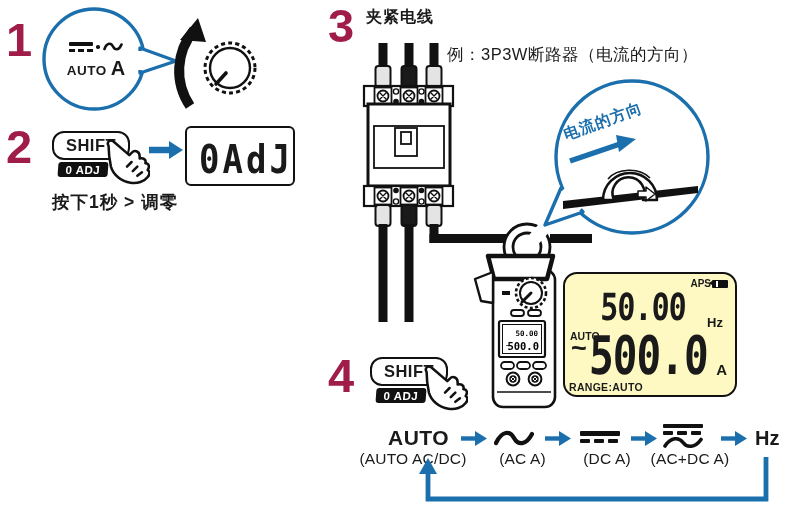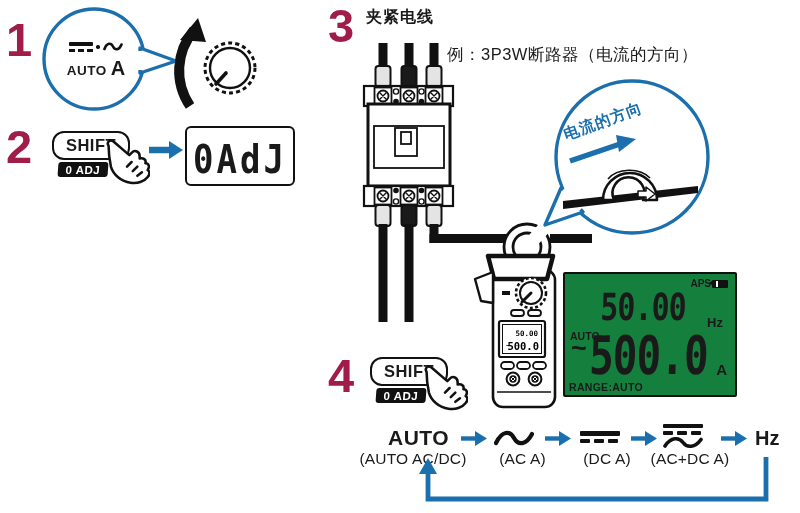--- a/index.html
+++ b/index.html
@@ -11,28 +11,28 @@
   .shift-btn{position:absolute;width:74px;height:25px;border:2.6px solid #111;border-radius:12px;
              background:#fff;display:flex;align-items:center;justify-content:center;
              font-weight:bold;font-size:16.5px;letter-spacing:.5px;}
   .adj-badge{position:absolute;width:50px;height:15px;background:#111;color:#fff;border-radius:3px;
              display:flex;align-items:center;justify-content:center;font-weight:bold;font-size:11.5px;
              letter-spacing:.5px;transform:skewX(-4deg);}
   
   .seg{font-family:"DejaVu Sans Mono",monospace;font-weight:bold;display:inline-block;
        transform:scaleY(1.28) skewX(-2deg);transform-origin:top left;letter-spacing:-1px;}
   .lcd0adj{position:absolute;left:185px;top:126px;width:106px;height:56px;border:2.6px solid #111;
-           border-radius:6px;background:#fff;display:flex;align-items:center;justify-content:center;}
+           border-radius:6px;background:#fff;display:flex;align-items:center;justify-content:flex-end;}
   .lcd0adj .seg{font-size:34px;letter-spacing:3px;transform:scaleY(1.15);}
   .caption2{position:absolute;left:52px;top:190px;font-size:17.5px;font-weight:bold;letter-spacing:1px;}
   .title3{position:absolute;left:366px;top:7px;font-size:16px;font-weight:bold;letter-spacing:1px;}
   .example3{position:absolute;left:447px;top:44px;font-size:16.5px;letter-spacing:.5px;}
   
   .panel{position:absolute;left:563px;top:272px;width:170px;height:121px;border:2.6px solid #111;
-         border-radius:2px;background:#15803d;}
+         border-radius:14px;background:#fef9c3;}
   .panel .aps{position:absolute;right:7px;top:4px;display:flex;align-items:center;gap:1px;
               font-weight:bold;font-size:10px;}
   .batt{position:relative;width:16px;height:8px;background:#111;border-radius:1px;}
   .batt::before{content:"";position:absolute;left:-3px;top:1.5px;border-top:2.5px solid transparent;
                 border-bottom:2.5px solid transparent;border-right:3px solid #111;}
   .batt::after{content:"";position:absolute;left:4px;top:1px;width:1.5px;height:6px;background:#fff;}
   .panel .freq{position:absolute;left:36px;top:11px;}
   .panel .freq .seg{font-size:30px;transform:scaleY(1.25) skewX(-2deg);}
   .panel .hz{position:absolute;right:12px;top:41px;font-weight:bold;font-size:13px;}
   .panel .auto{position:absolute;left:5px;top:56px;font-weight:bold;font-size:10.5px;}
@@ -106,20 +106,21 @@
       <path d="M24 20 L20 24 M29 24 L25 28 M33 29 L29 32" fill="none"></path>
     </g>
   </svg>
   <svg class="abs" style="left:147px;top:140px;" width="38" height="20" viewBox="0 0 38 20">
     <line x1="2" y1="10" x2="23" y2="10" stroke="#1b6fad" stroke-width="6.5"></line>
     <polygon points="22,1 36,10 22,19" fill="#1b6fad"></polygon>
   </svg>
   <div class="lcd0adj">
     <span class="seg">0AdJ</span>
   </div>
+  <div class="caption2">按下1秒 &gt; 调零</div>
 
   <div class="title3">夹紧电线</div>
   <div class="example3">例：3P3W断路器（电流的方向）</div>
 
   <svg class="abs" style="left:356px;top:40px;" width="444" height="380" viewBox="0 0 444 380">
 
     <g fill="#111">
       <rect x="22.5" y="3" width="9" height="26"></rect>
         <rect x="48.5" y="3" width="9" height="26"></rect>
         <rect x="73.5" y="3" width="9" height="26"></rect>

